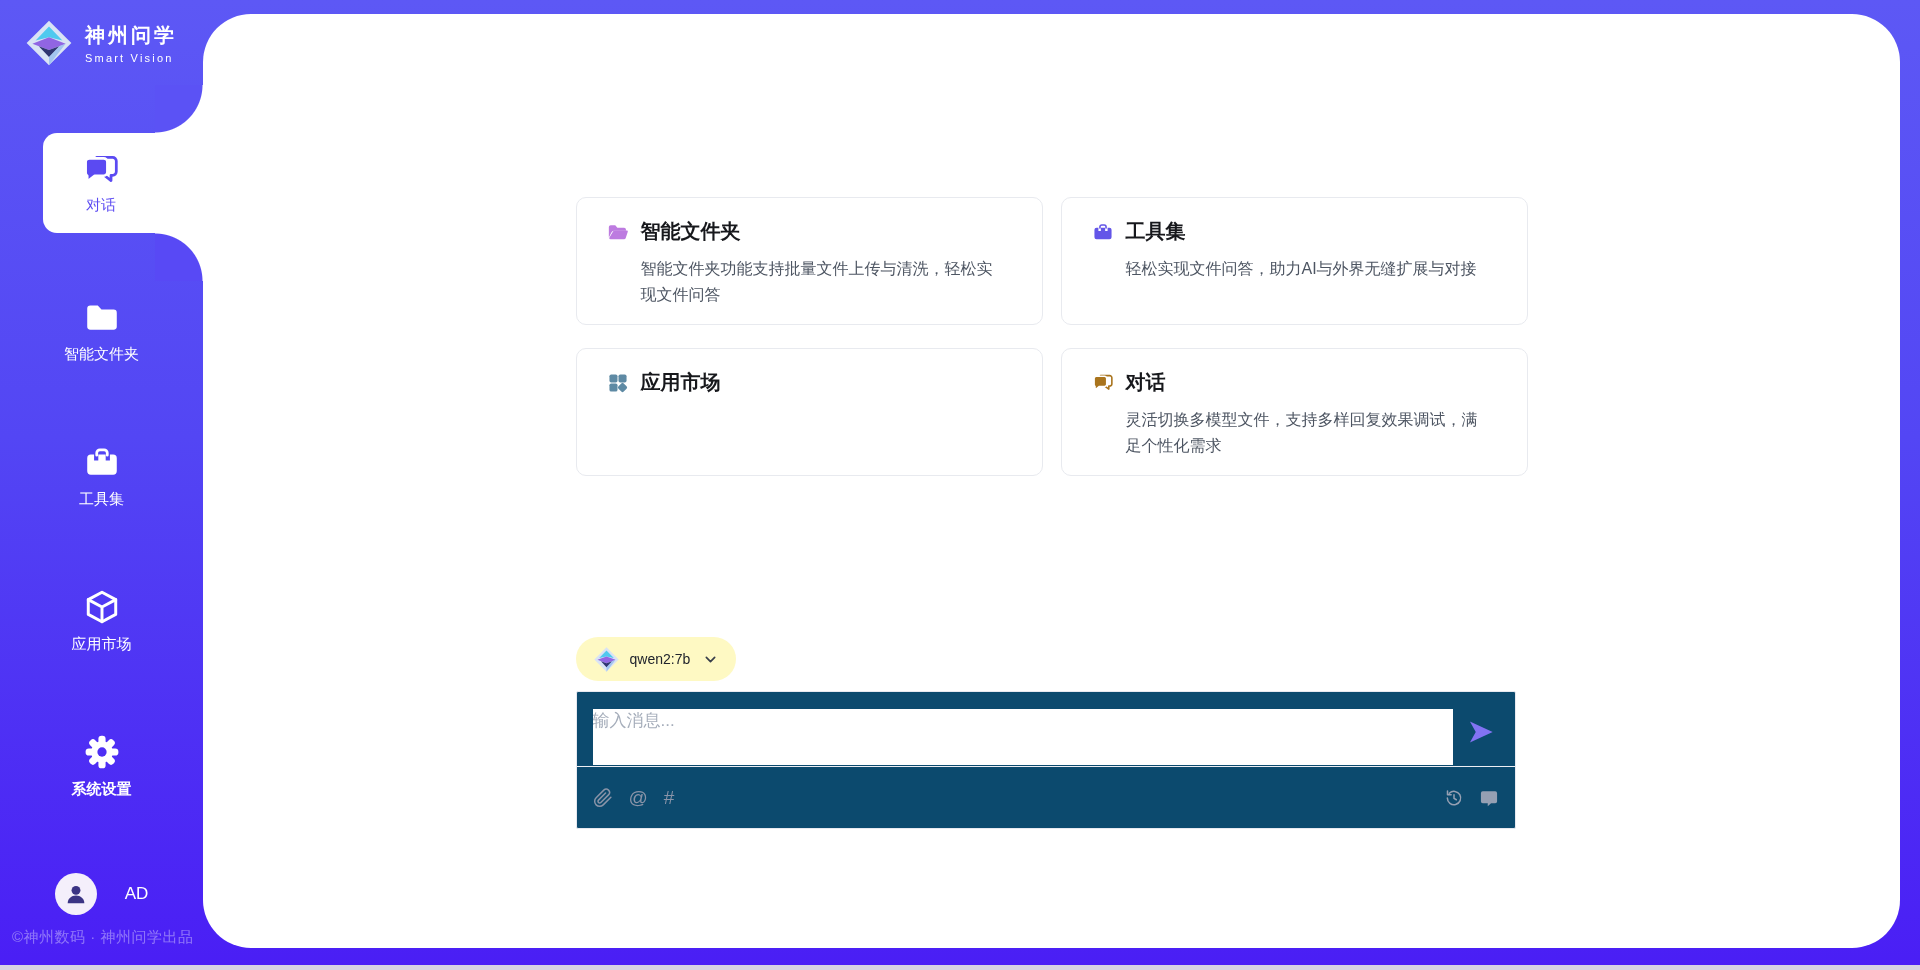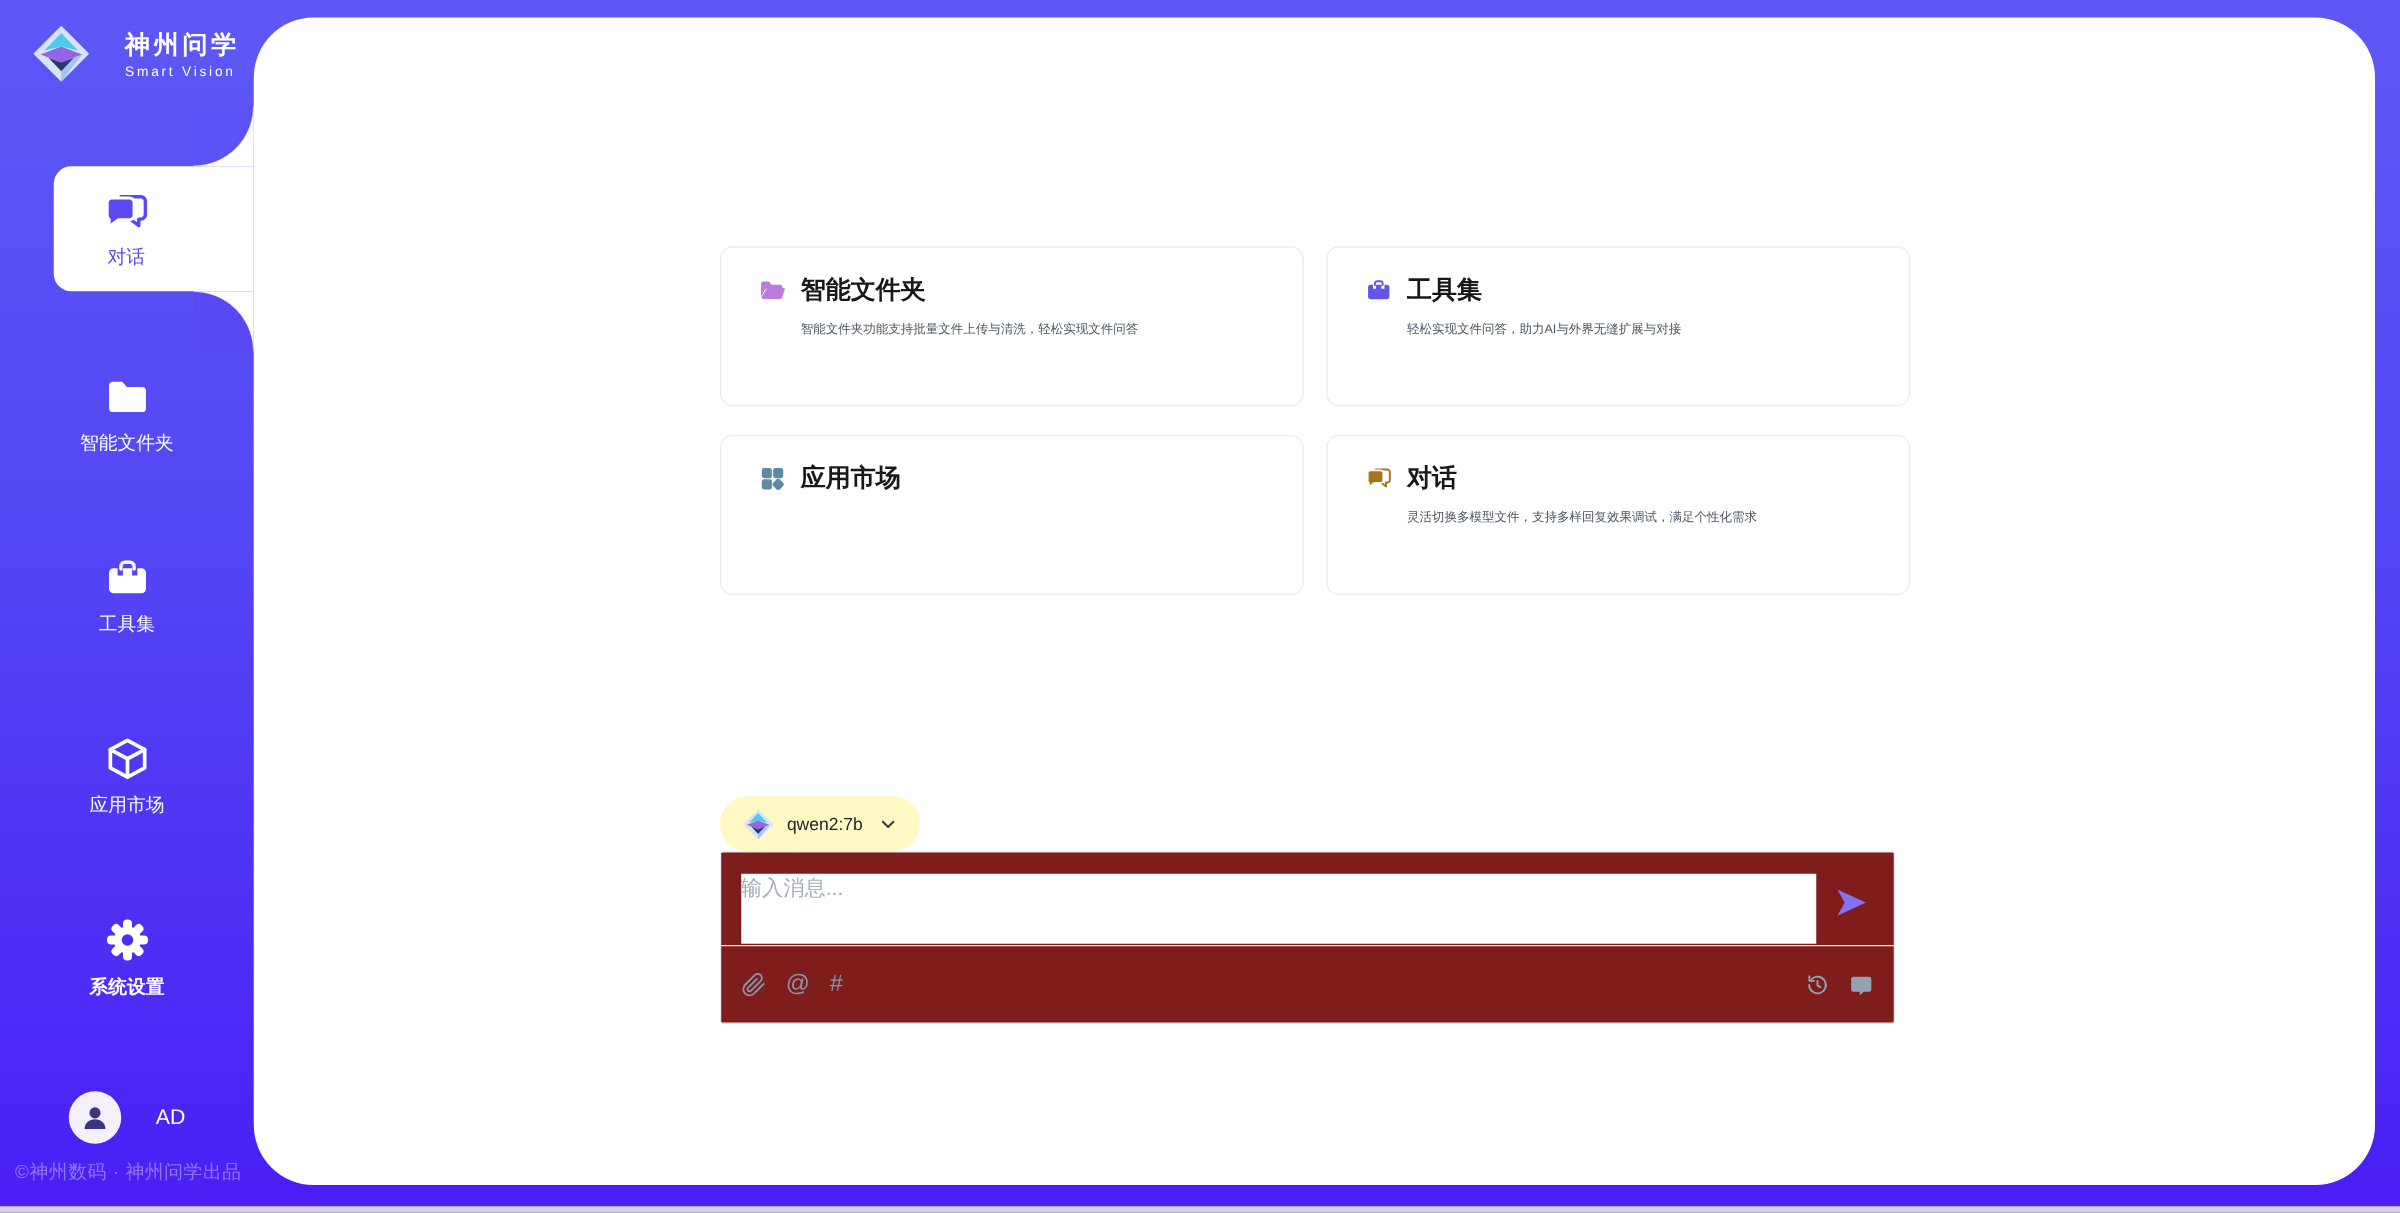--- a/index.html
+++ b/index.html
@@ -12,21 +12,21 @@
 
   
   .panel {
     position:absolute; left:203px; top:14px; right:20px; bottom:22px;
     background:#ffffff; border-radius:48px;
   }
 
   
   .sidebar { position:absolute; left:0; top:0; width:203px; height:100%; z-index:5; }
 
-  .brand { position:absolute; left:26px; top:20px; display:flex; align-items:center; gap:28px; }
+  .brand { position:absolute; left:26px; top:20px; display:flex; align-items:center; gap:13px; }
   .brand-logo { width:46px; height:46px; }
   .brand-name { color:#fff; font-size:20px; font-weight:700; letter-spacing:3px; }
   .brand-sub  { color:#fff; font-size:11px; letter-spacing:2.2px; margin-top:3px; }
 
   .nav-item {
     position:absolute; left:0; width:203px;
     display:flex; flex-direction:column; align-items:center; gap:9px;
     color:#fff; cursor:pointer;
   }
   .nav-item .nav-ic { width:38px; height:38px; }
@@ -72,36 +72,36 @@
   .cards { margin-top:37px; display:grid; grid-template-columns:467px 467px; gap:23px 18px; }
   .card {
     height:128px; background:#fff; border:1px solid #e8eaef; border-radius:10px;
     padding:20px 24px 0 30px; cursor:pointer;
   }
   .card-head { display:flex; align-items:center; gap:12px; }
   .card-ic { width:22px; height:22px; flex:0 0 auto; }
   .card-title { font-size:20px; font-weight:700; color:#17181c; }
   .card-desc {
     margin:11px 0 0 34px; max-width:353px;
-    font-size:10px; color:#4d5562; line-height:1.6;
+    font-size:16px; color:#4d5562; line-height:1.6;
   }
 
   .model-pill {
     margin-top:161px;
     display:inline-flex; align-items:center; gap:11px;
     height:44px; padding:0 18px; border:none; cursor:pointer;
     background:#fef9c3; border-radius:22px;
     font-family:inherit; font-size:14px; color:#20242c;
   }
   .pill-logo { width:25px; height:25px; }
   .chev { width:15px; height:15px; margin-left:2px; }
 
   .composer {
-    width:940px; height:138px;
-    border:1px solid #e7e9f0; border-radius:2px; background:#7f1d1d;
+    margin-top:10px; width:940px; height:138px;
+    border:1px solid #e7e9f0; border-radius:2px; background:#0c4a6e;
     position:relative;
   }
   .msg-input {
     display:block; width:860px; height:56px; margin:17px 0 0 16px;
     border:none; outline:none; resize:none;
     font-family:inherit; font-size:17px; color:#2a2f3a;
   }
   .msg-input::placeholder { color:#a5adba; }
   .send-btn {
     position:absolute; right:20px; top:26px; width:28px; height:28px;

